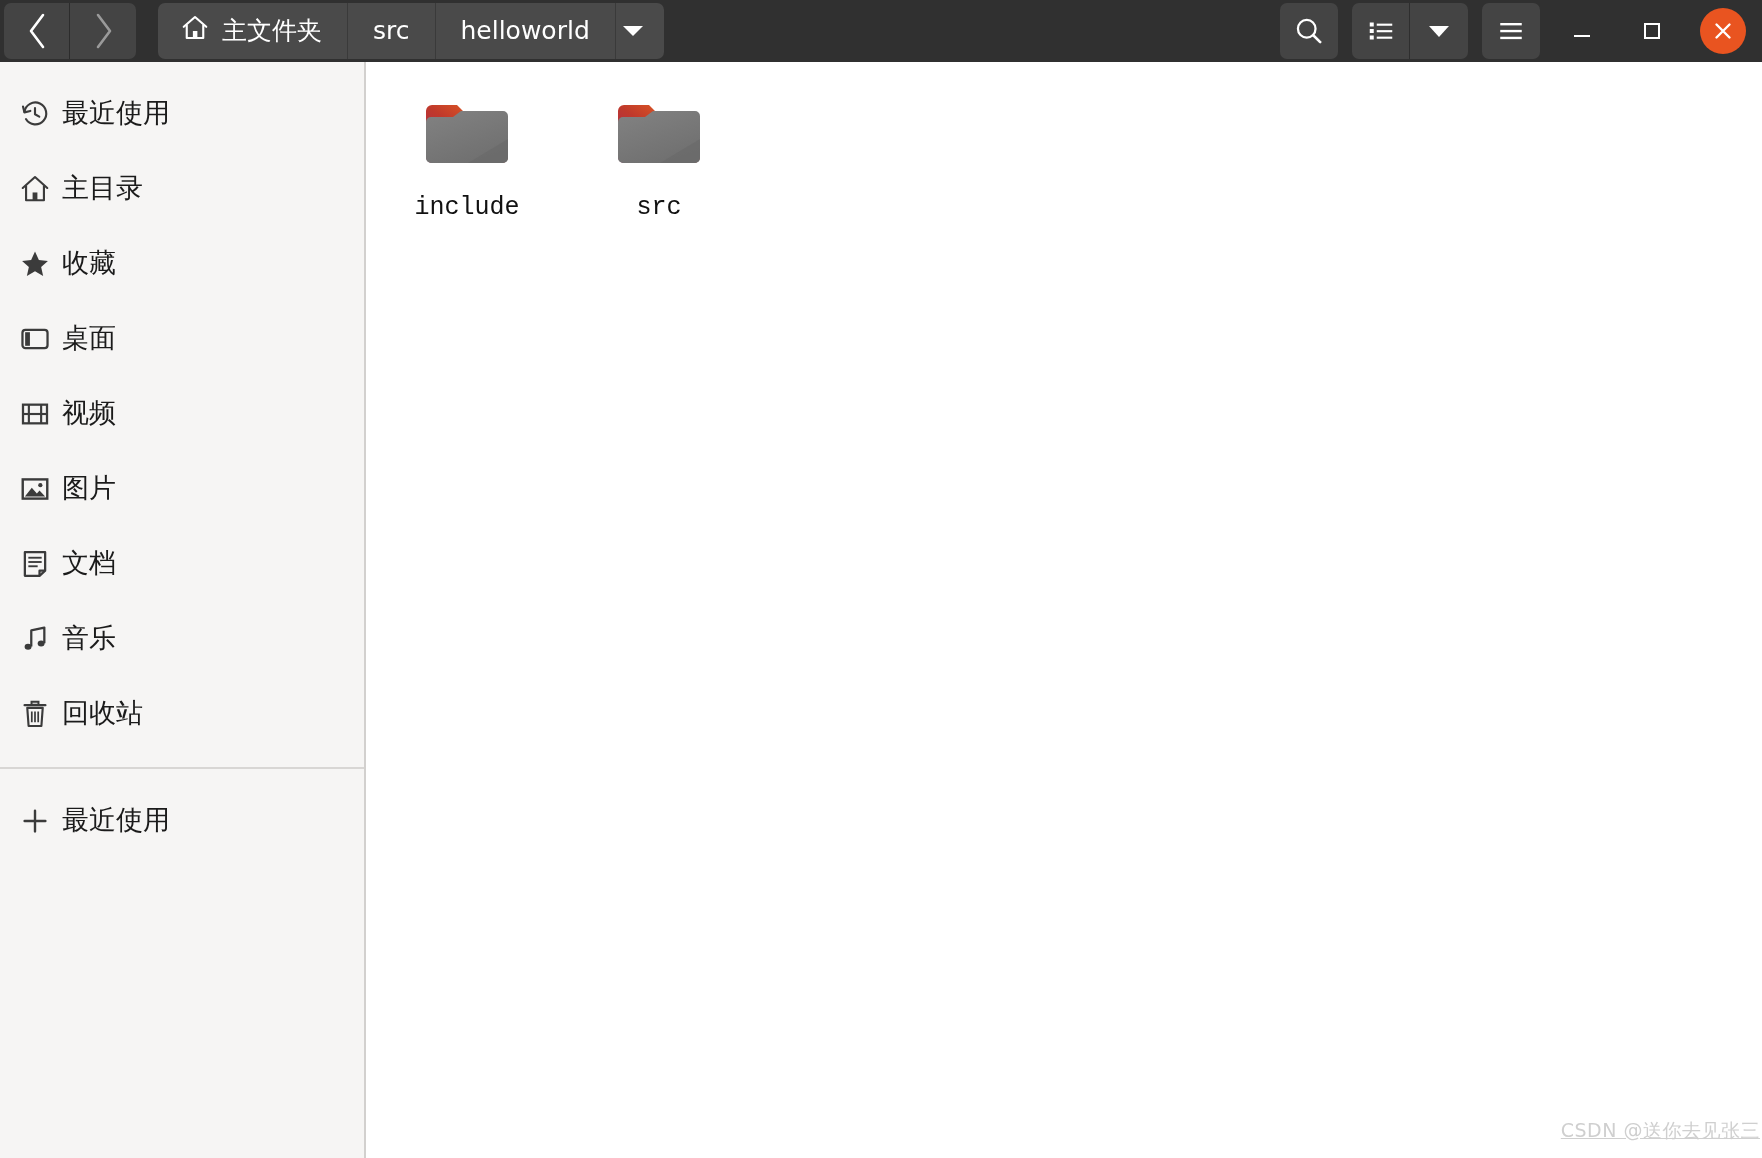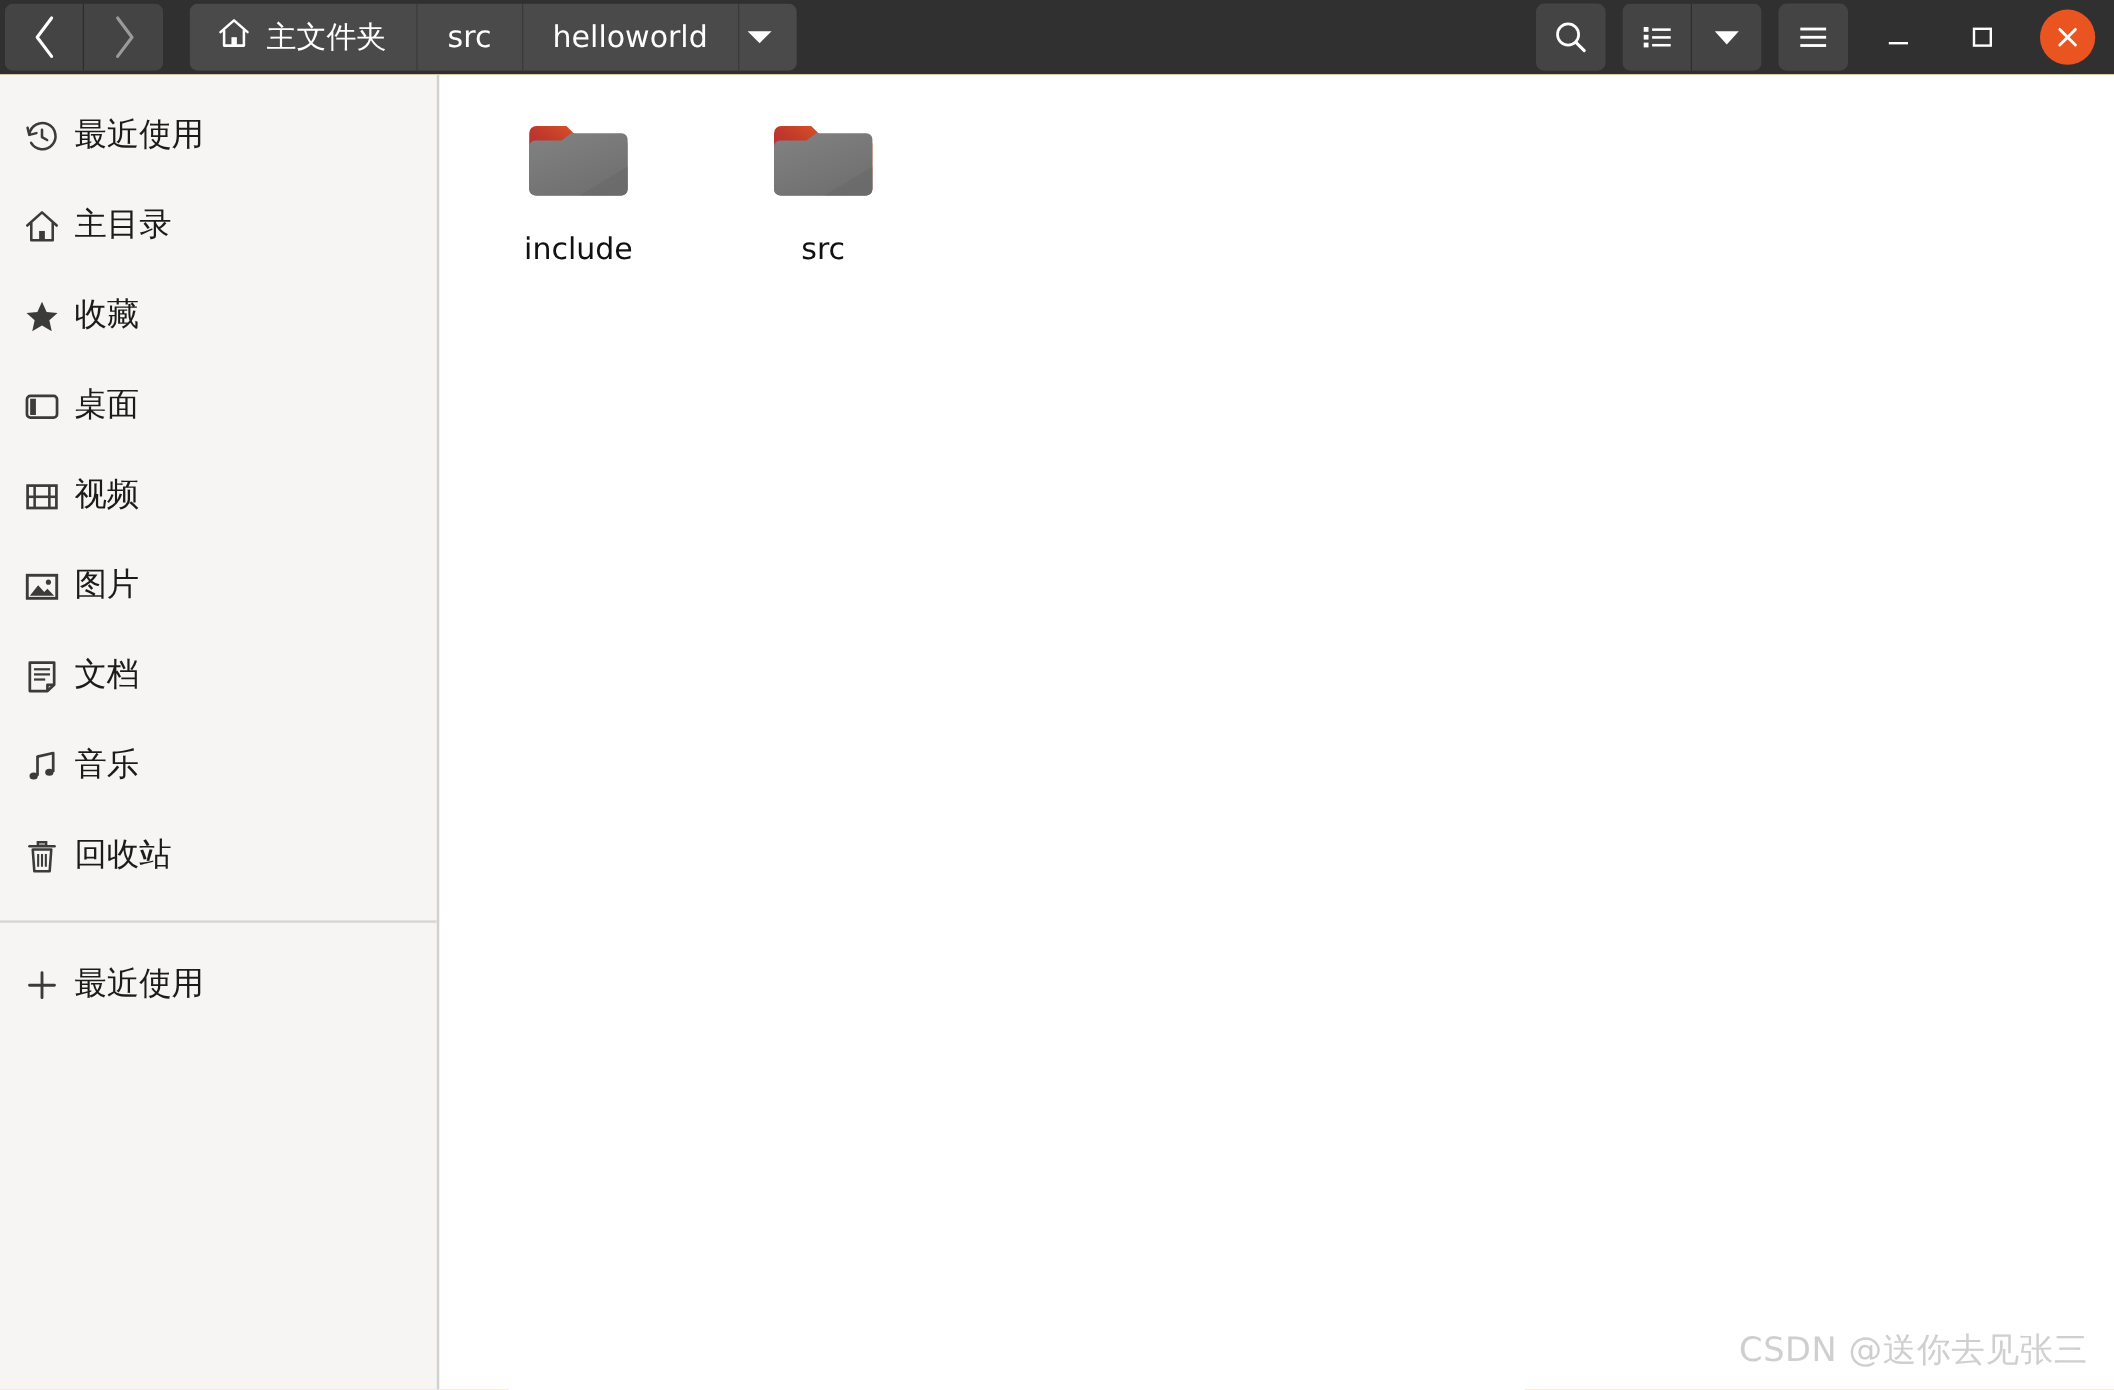--- a/index.html
+++ b/index.html
@@ -12,21 +12,21 @@
     font-family: "DejaVu Sans", "Liberation Sans", sans-serif;
     background: #ffffff;
   }
 
   #app {
     width: 1762px;
     height: 1158px;
     position: relative;
     display: flex;
     flex-direction: column;
-    background: #eab308;
+    background: #7dd3fc;
   }
 
   
   .headerbar {
     height: 62px;
     flex: 0 0 62px;
     background: #303030;
     display: flex;
     align-items: center;
     position: relative;
@@ -194,22 +194,23 @@
   .content {
     flex: 1 1 auto;
     background: #ffffff;
     position: relative;
     overflow: hidden;
   }
   .icongrid {
     display: flex;
     flex-wrap: wrap;
     align-content: flex-start;
-    padding: 18px 0 0 20px;
-    gap: 12px;
+    padding: 18px 0 0 5px;
+    gap: 0;
+    font-family: Liberation Mono, monospace;
   }
   .fileitem {
     width: 192px;
     min-height: 180px;
     display: flex;
     flex-direction: column;
     align-items: center;
     padding-top: 8px;
     cursor: pointer;
     border-radius: 8px;
@@ -227,26 +228,27 @@
     color: #111111;
     text-align: center;
     line-height: 1.28;
     max-width: 180px;
     word-break: break-word;
   }
 
   
   .watermark {
     position: absolute;
-    right: 22px;
+    right: 2px;
     bottom: 14px;
     color: #cfcfcf;
-    font-size: 28px;
+    font-size: 19px;
     letter-spacing: 0.5px;
     user-select: none;
+    text-decoration: underline;
   }
 </style>
 </head>
 <body>
 
 <div id="app">
 
   <div class="headerbar">
 
     <div class="hb-left">

